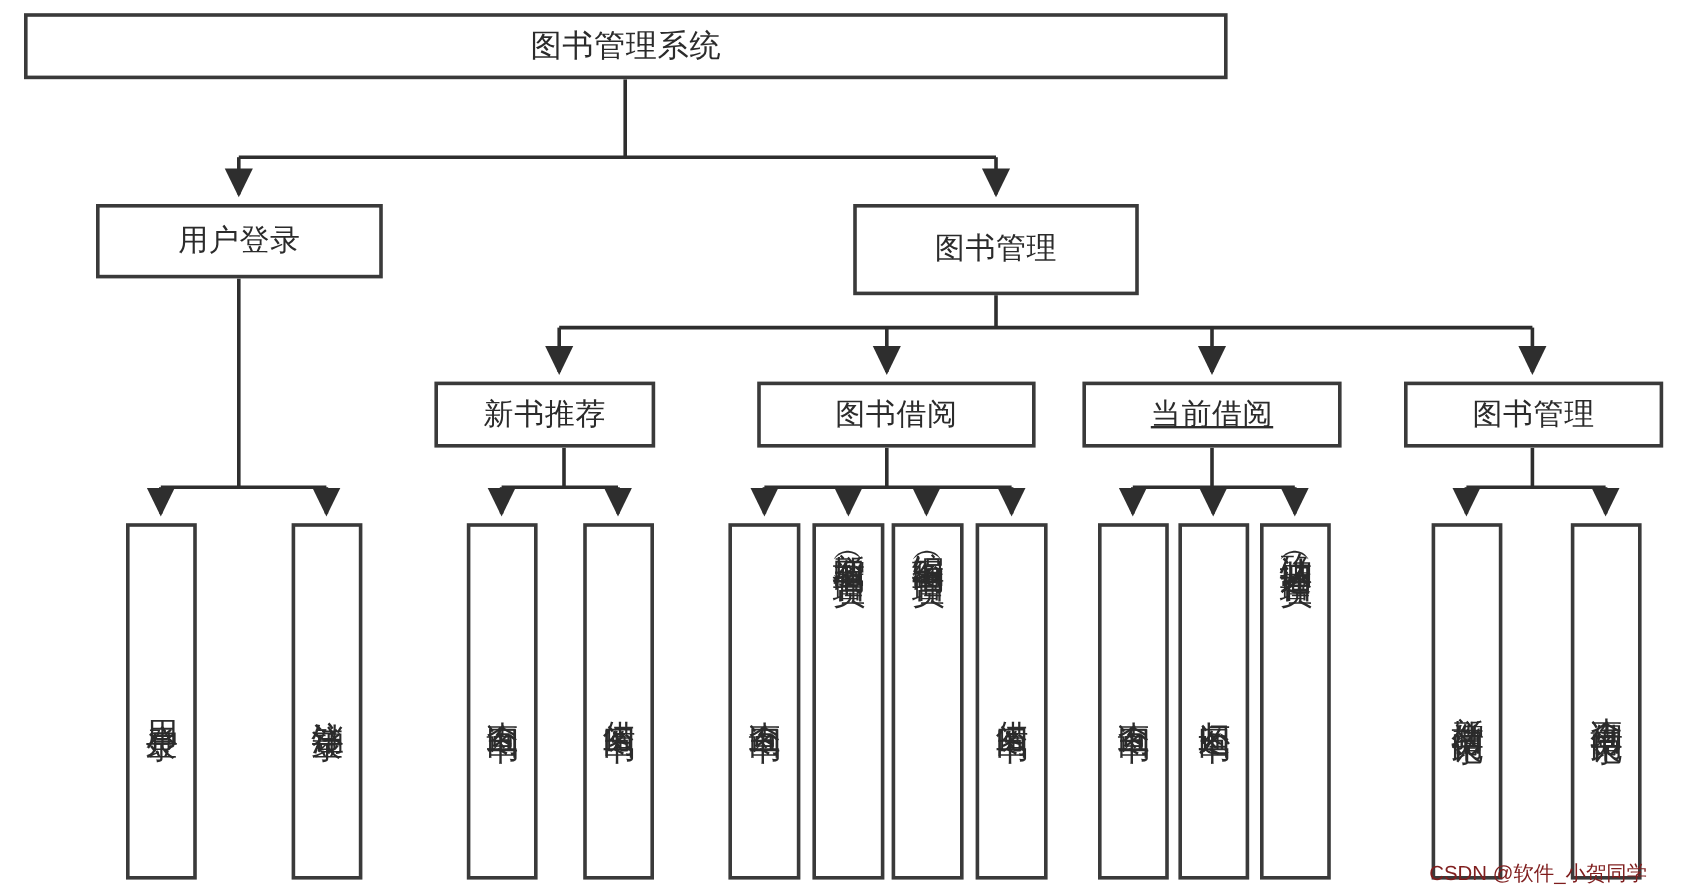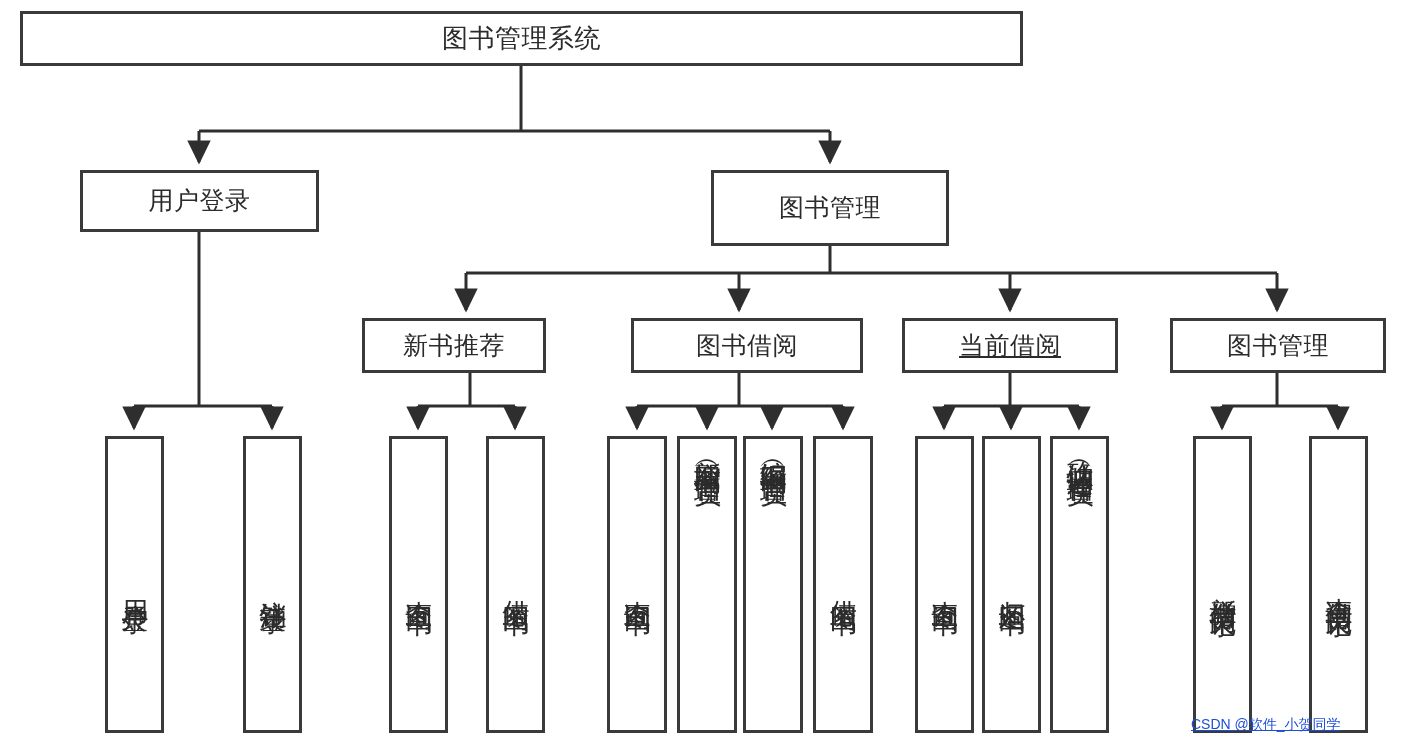--- a/index.html
+++ b/index.html
@@ -62,26 +62,25 @@
     line-height: 1.0;
     letter-spacing: 3px;
     white-space: nowrap;
   }
   .node.vert.center .lbl {
     margin-top: auto;
     margin-bottom: auto;
   }
   .watermark {
     position: absolute;
-    color: #1d4ed8;
-    font-size: 14px;
+    color: #7f1d1d;
+    font-size: 17px;
     white-space: nowrap;
     z-index: 3;
     font-family: "Liberation Sans", "DejaVu Sans", sans-serif;
-    text-decoration: underline;
   }
 </style>
 </head>
 <body>
 
 <div id="canvas">
 
   <svg id="edges" viewBox="0 0 1405 747" xmlns="http://www.w3.org/2000/svg">
     <defs>
       <marker id="arrow" markerWidth="9" markerHeight="9" refX="7.2" refY="4.5" orient="auto" markerUnits="strokeWidth">

